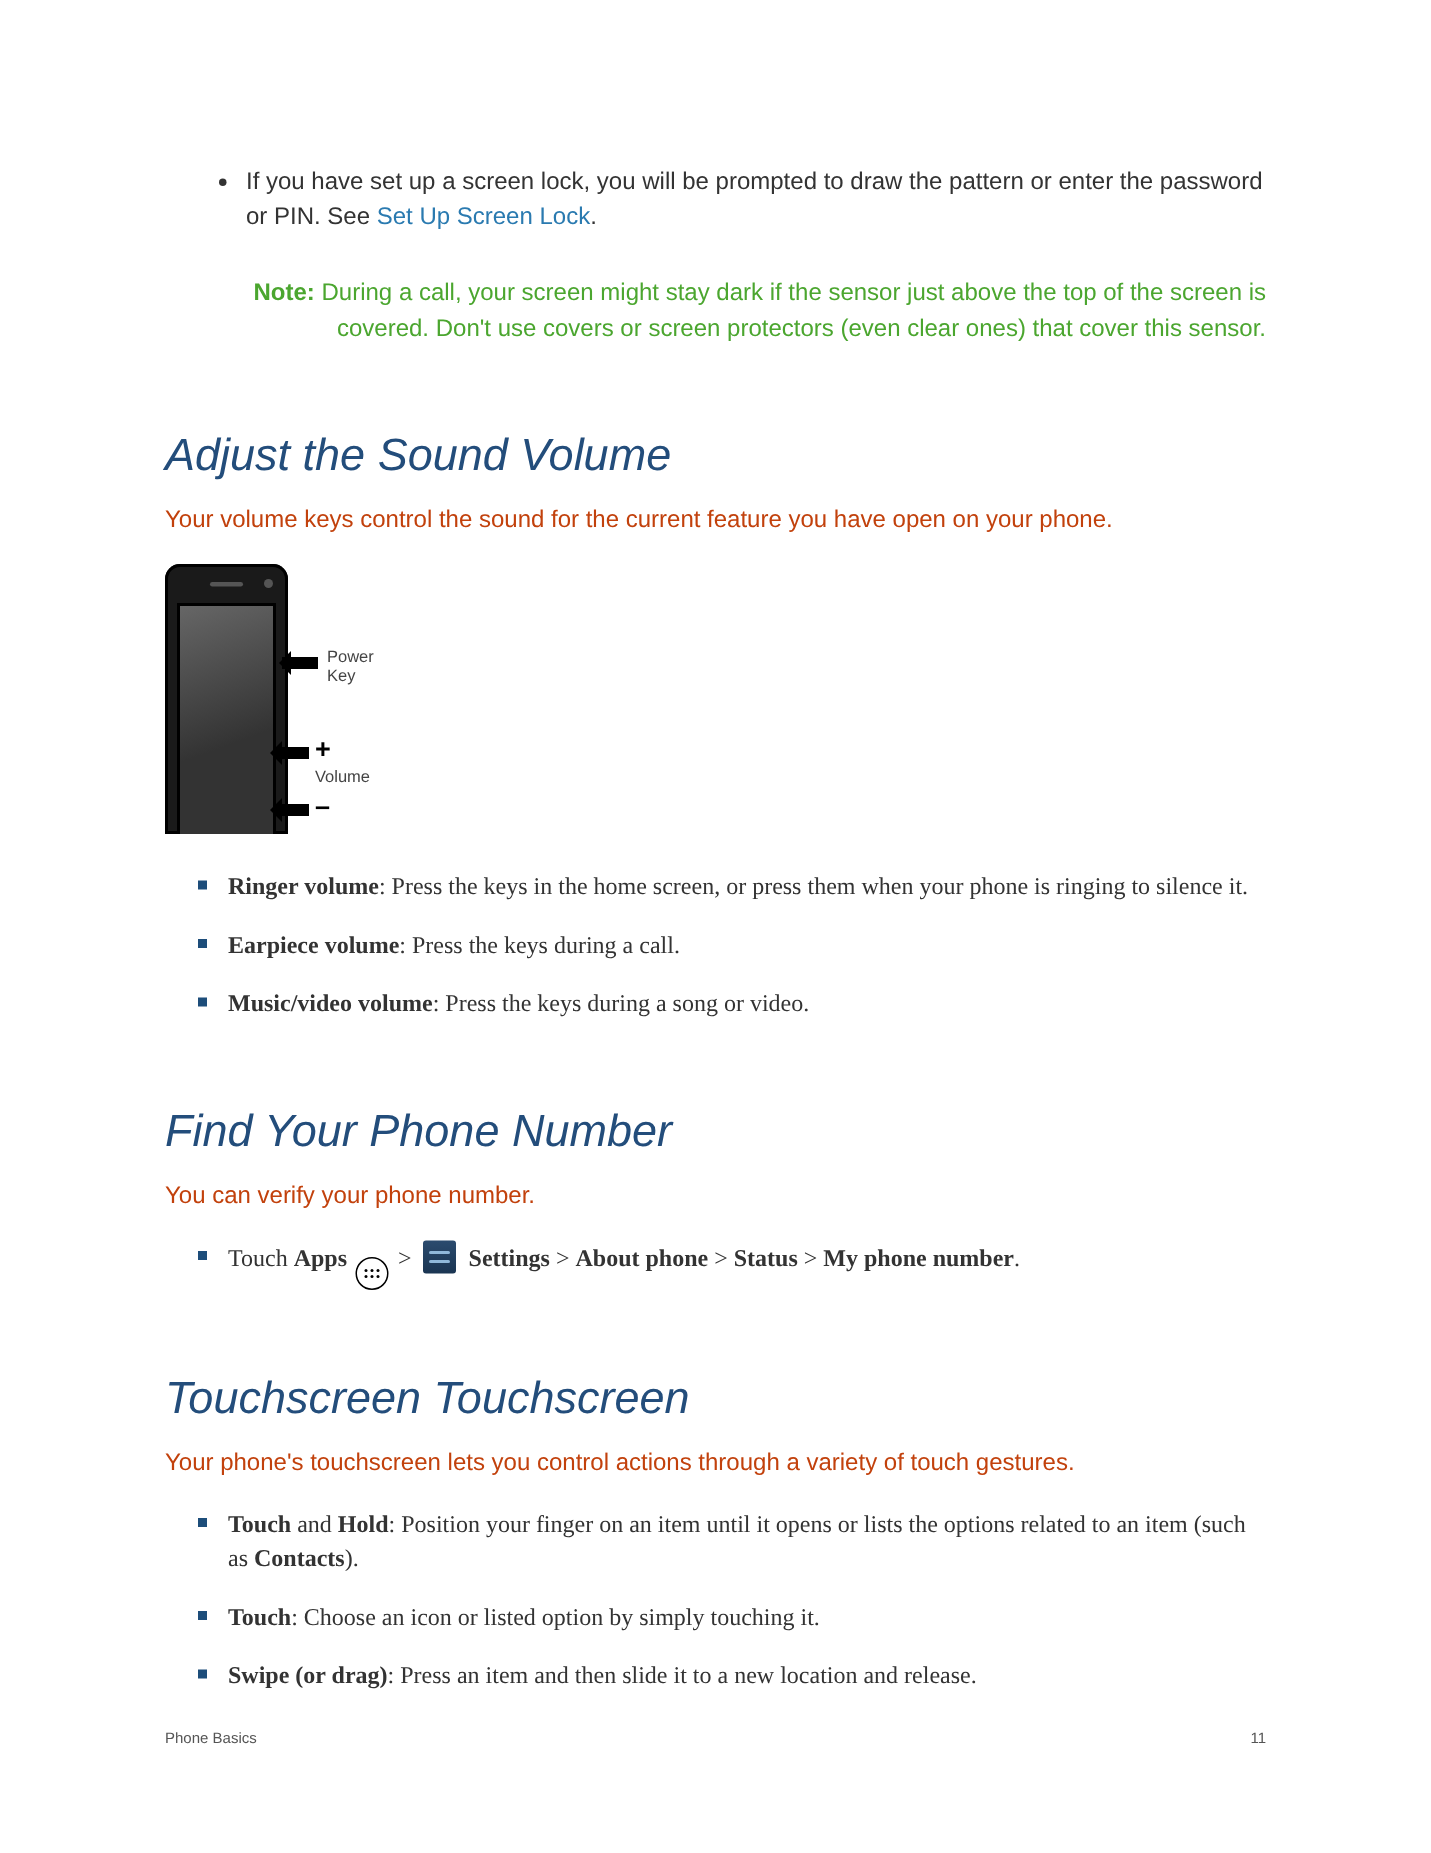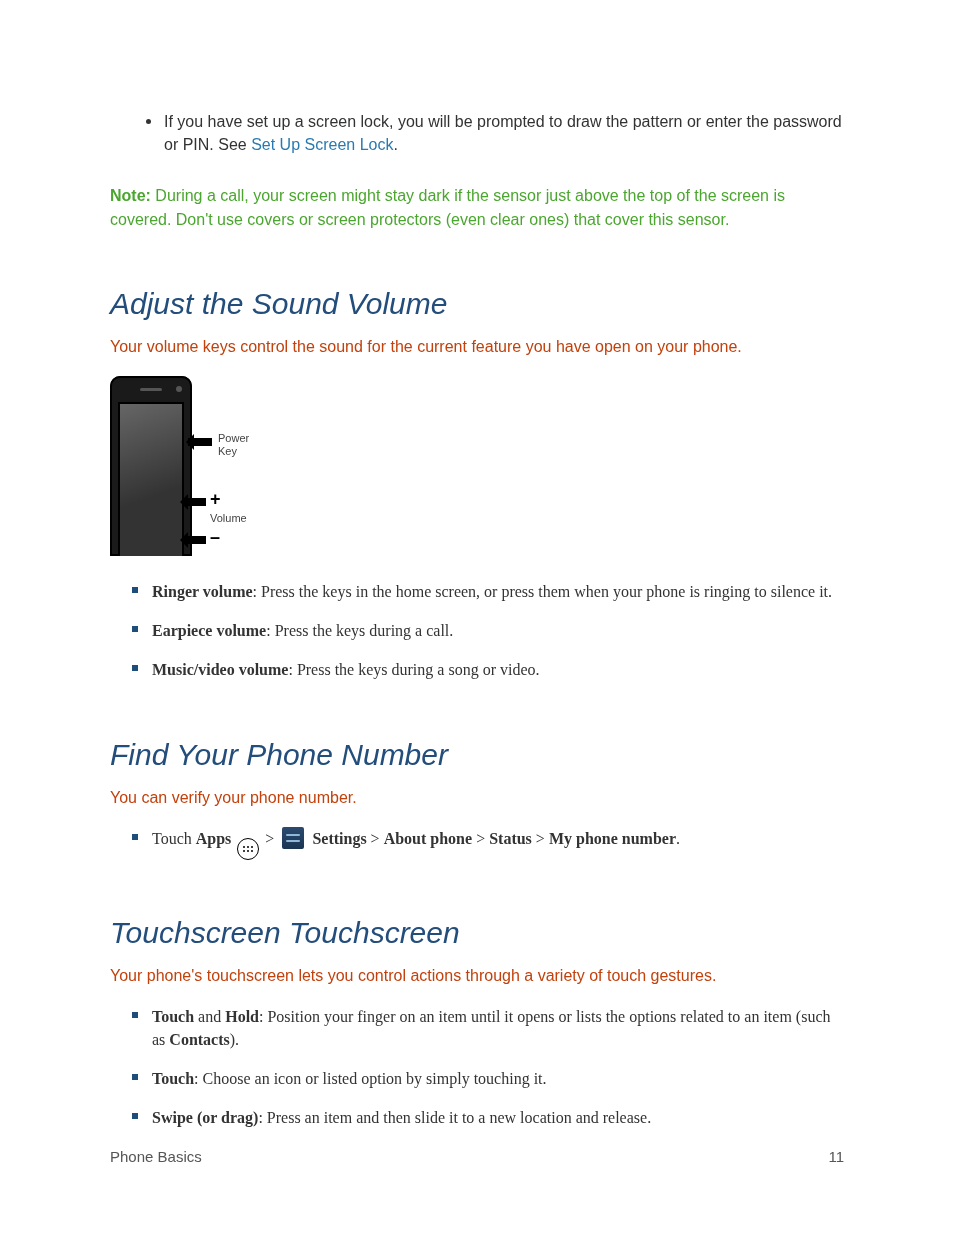--- a/index.html
+++ b/index.html
@@ -19,20 +19,21 @@
   .body-text {
     font-size: 16px;
     line-height: 1.45;
     color: #c2410c;
   }
   .note {
     color: #4ba62f;
     font-size: 16px;
     line-height: 1.45;
     margin-top: 28px;
+    text-align: right;
   }
   .note-label { font-weight: bold; }
   .link { color: #2a7ab0; }
   h2.section {
     font-family: Arial, Helvetica, sans-serif;
     font-style: italic;
     font-weight: 400;
     color: #234d7b;
     font-size: 30px;
     margin: 56px 0 14px 0;
@@ -82,21 +83,21 @@
     background: #1d4d7a;
   }
   .bold { font-weight: bold; }
   .footer {
     position: absolute;
     left: 110px;
     right: 110px;
     bottom: 70px;
     display: flex;
     justify-content: space-between;
-    font-size: 15px;
+    font-size: 10px;
     color: #555;
   }
 
   
   .diagram {
     position: relative;
     width: 136px;
     height: 180px;
     margin: 18px 0 24px 0;
   }

